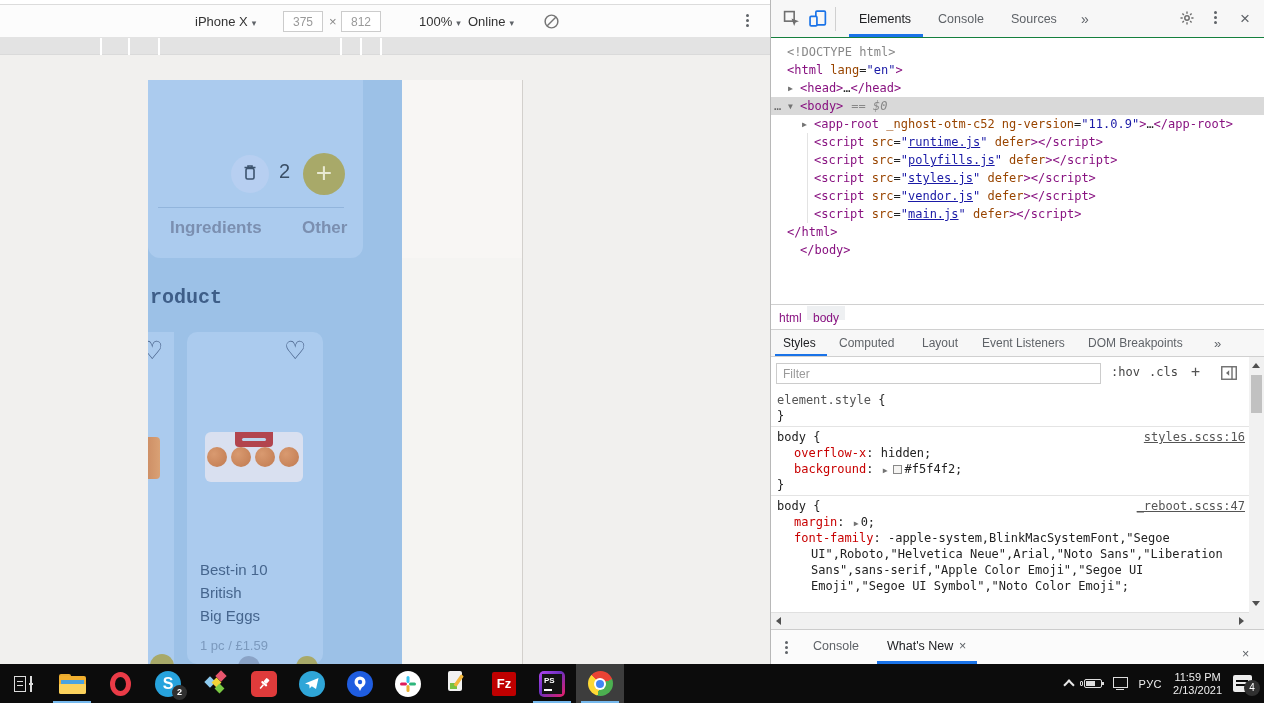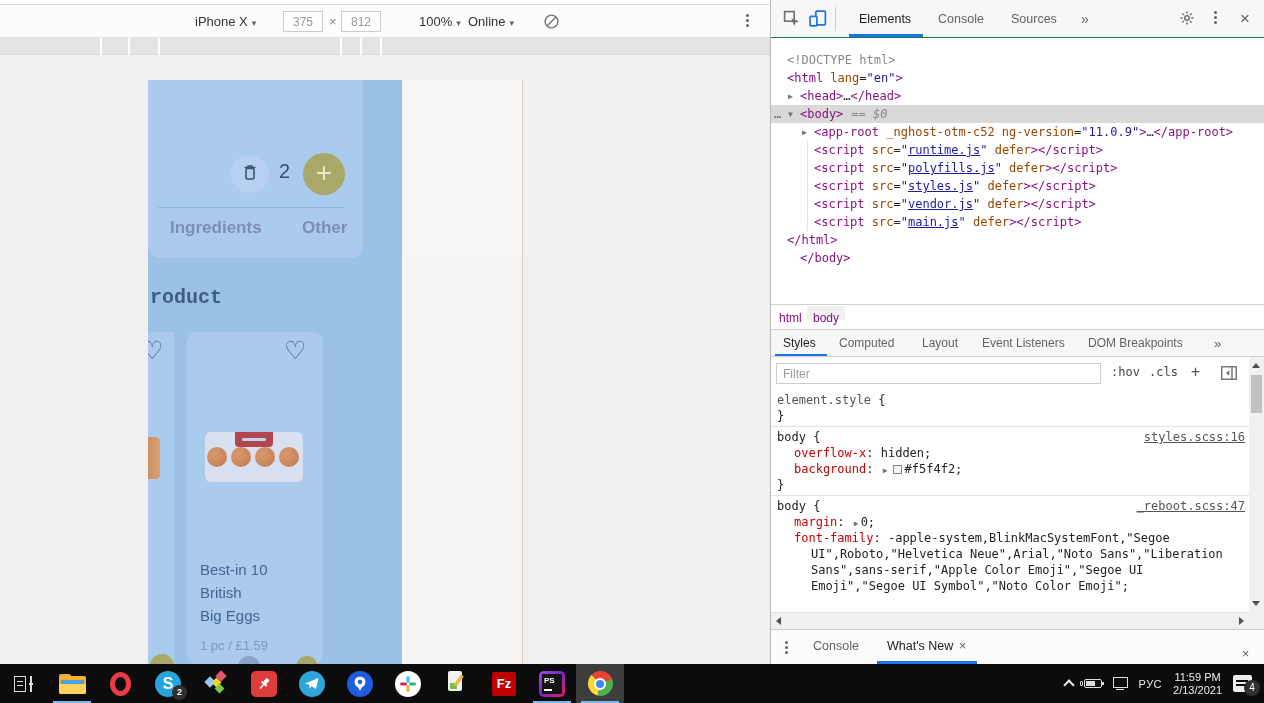--- a/index.html
+++ b/index.html
@@ -48,21 +48,21 @@
   
   .devtools { position:absolute; left:770px; top:0; width:494px; height:664px; background:#fff; border-left:1px solid #b8b8b8; }
   .dt-topbar { position:absolute; left:0; top:0; width:100%; height:38px; background:#f7f7f7; border-bottom:1px solid #15803d; }
   .dt-tool { position:absolute; top:10px; }
   .dt-sep { position:absolute; left:64px; top:7px; width:1px; height:24px; background:#d0d0d0; }
   .dt-tab { position:absolute; top:0; height:38px; line-height:38px; font-size:12.5px; color:#5f6368; }
   .dt-tab.sel { color:#202124; }
   .tab-underline { position:absolute; bottom:0; height:3px; background:#1a73e8; }
   .dt-x { font-size:17px; color:#5f6368; line-height:18px; }
 
-  .dt-code { position:absolute; left:0; top:46px; width:100%; height:266px; background:#fff; font-family:"DejaVu Sans Mono",monospace; font-size:12px; padding-top:5px; }
+  .dt-code { position:absolute; left:0; top:38px; width:100%; height:266px; background:#fff; font-family:"DejaVu Sans Mono",monospace; font-size:12px; padding-top:5px; }
   .crow { position:relative; height:18px; line-height:18px; white-space:pre; }
   .crow.sel { background:#d9d9d9; }
   .ind0 { padding-left:16px; } .ind1 { padding-left:29px; } .ind2 { padding-left:43px; }
   .tw { position:absolute; font-size:8px; color:#737373; top:1px; }
   .gutter-dots { position:absolute; left:3px; color:#666; }
   .tag { color:#881280; } .attr { color:#994500; } .val { color:#1a1aa6; }
   .gray { color:#888; } .dark { color:#222; }
   .jslink { color:#1a1aa6; text-decoration:underline; }
   .marker { color:#888; font-style:italic; margin-left:8px; }
   .guide { position:absolute; left:36px; top:95px; width:1px; height:90px; background:#e3e3e3; }

